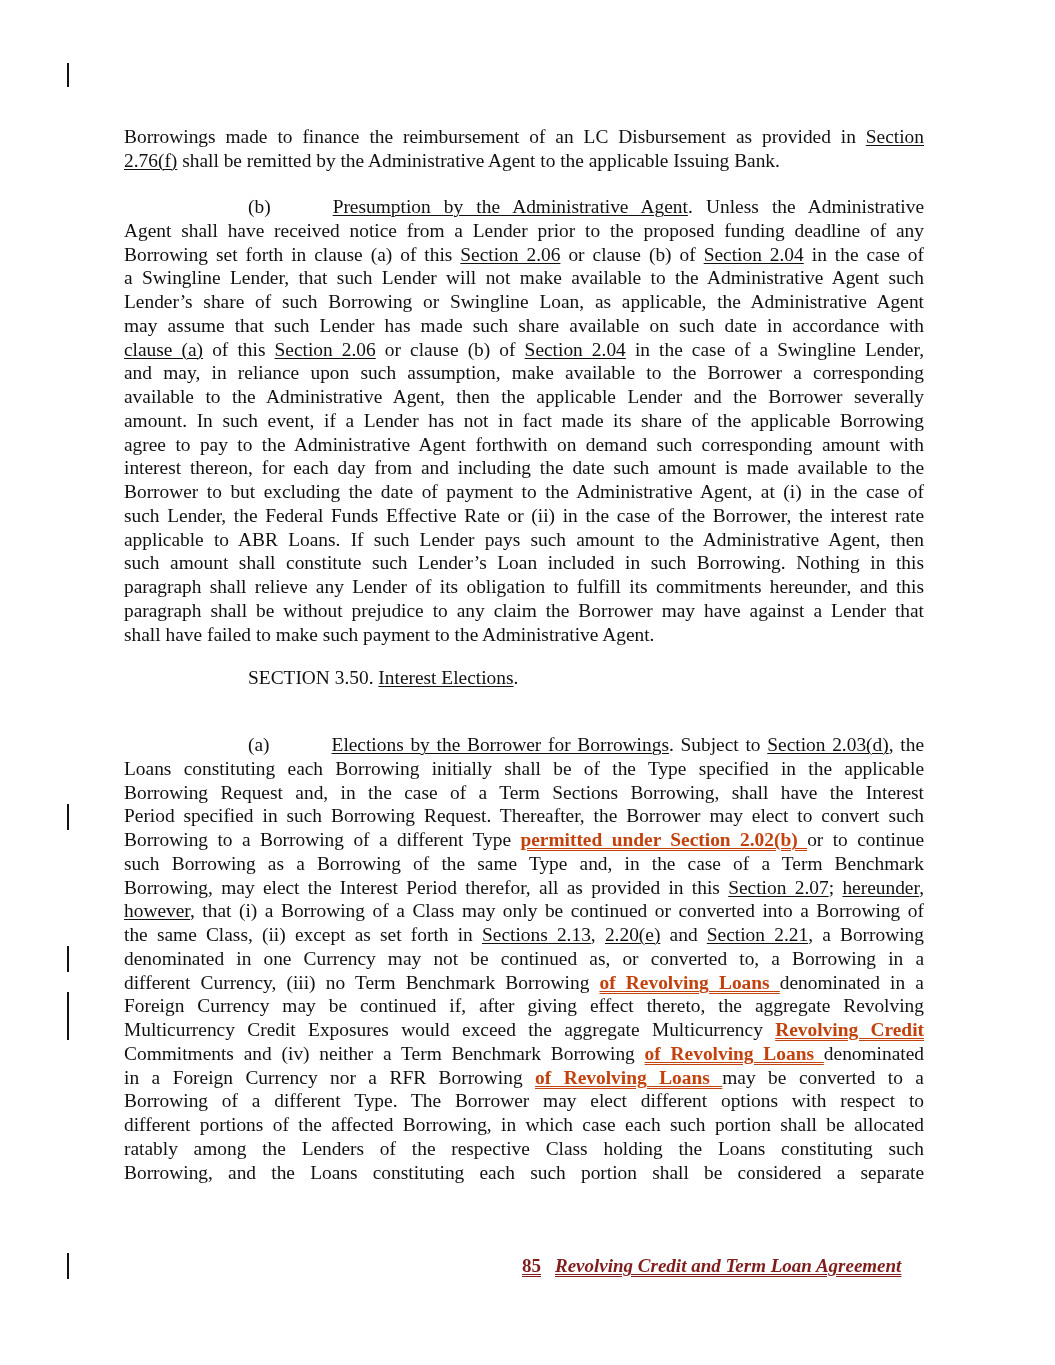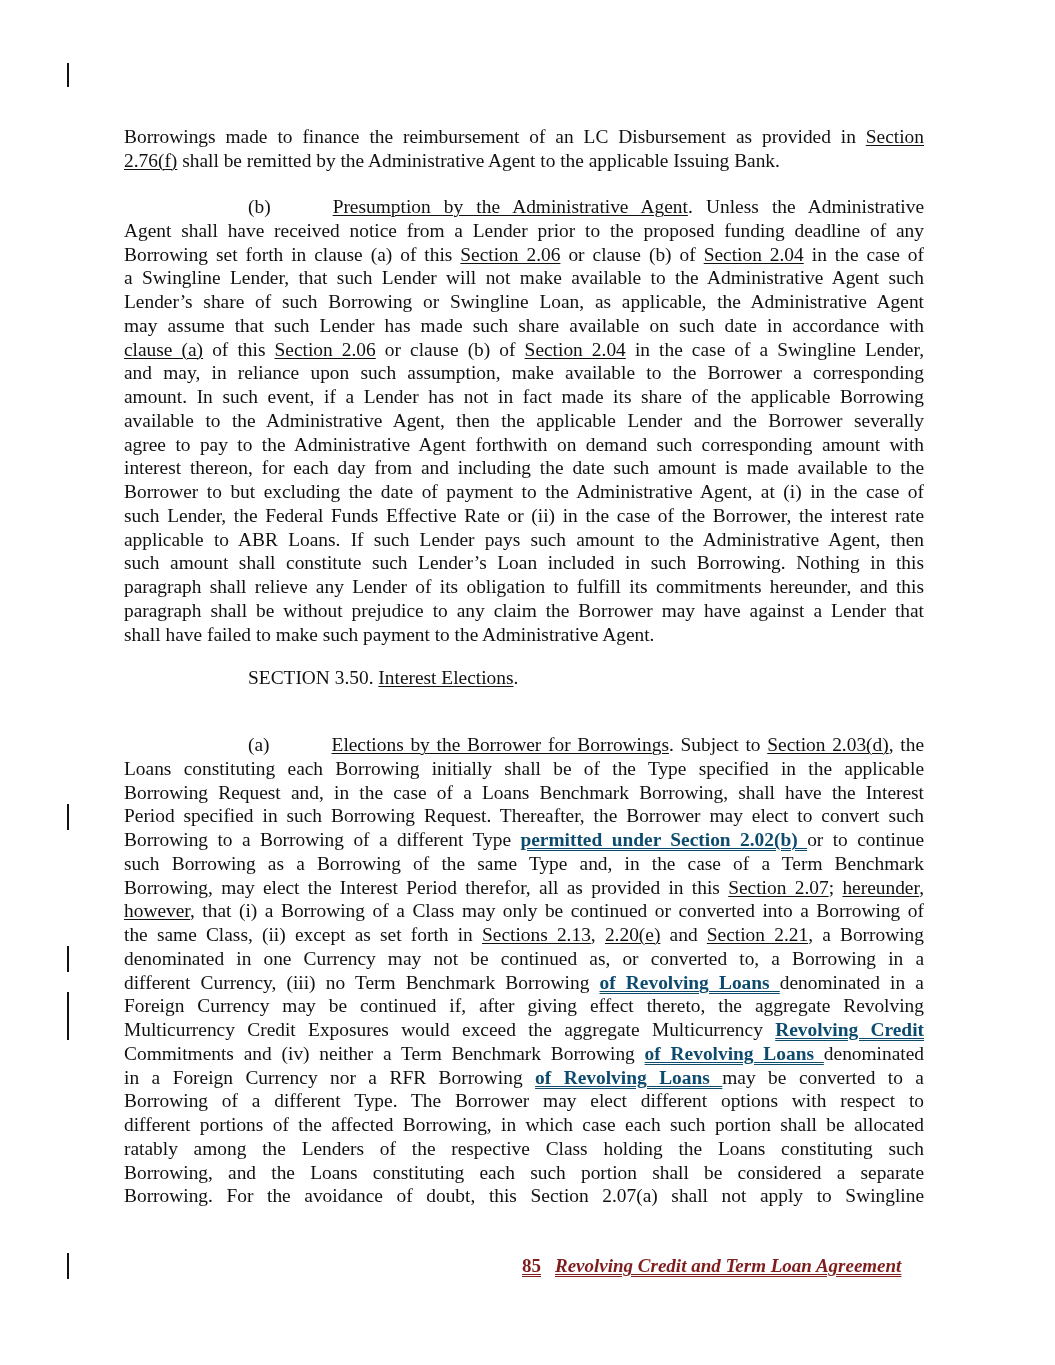--- a/index.html
+++ b/index.html
@@ -5,21 +5,21 @@
   html, body { margin: 0; padding: 0; background: #ffffff; }
   body { width: 1055px; height: 1365px; position: relative; overflow: hidden; }
   .page { position: absolute; left: 0; top: 0; width: 1055px; height: 1365px; background: #fff; }
   .text {
     position: absolute; left: 124px; width: 800px;
     font-family: "Liberation Serif", serif; font-size: 19.4px; color: #111;
   }
   .line { height: 23.75px; line-height: 23.75px; white-space: nowrap; text-align: justify; text-align-last: justify; overflow: visible; }
   .line.last { text-align-last: left; }
   .u { text-decoration: underline; text-underline-offset: 2px; text-decoration-thickness: 1px; }
-  .ins { color: #0c4a6e; font-weight: bold; text-decoration: underline double; text-decoration-thickness: 1px; text-underline-offset: 2px; }
+  .ins { color: #c2410c; font-weight: bold; text-decoration: underline double; text-decoration-thickness: 1px; text-underline-offset: 2px; }
   .indent { padding-left: 124px; }
   .tab { display: inline-block; width: 62px; }
   .changebar { position: absolute; left: 67px; width: 2px; background: #111; }
   .footer {
     position: absolute; top: 1255px; left: 522px;
     font-family: "Liberation Serif", serif; font-size: 19px; font-weight: bold; color: #7f1d1d;
     white-space: nowrap;
   }
   .footer .pg { text-decoration: underline double; text-decoration-thickness: 1px; text-underline-offset: 2px; margin-right: 14px; }
   .footer .title { font-style: italic; text-decoration: underline double; text-decoration-thickness: 1px; text-underline-offset: 2px; }
@@ -52,22 +52,22 @@
     <div class="line">
       <span>Borrowing set forth in clause (a) of this </span><span class="u">Section 2.06</span><span>  or clause (b) of </span><span class="u">Section 2.04</span><span> in the case of</span>
     </div>
     <div class="line">a Swingline Lender, that such Lender will not make available to the Administrative Agent such</div>
     <div class="line">Lender’s share of such Borrowing or Swingline Loan, as applicable, the Administrative Agent</div>
     <div class="line">may assume that such Lender has made such share available on such date in accordance with</div>
     <div class="line">
       <span class="u">clause (a)</span><span> of this </span><span class="u">Section 2.06</span><span> or clause (b) of </span><span class="u">Section 2.04</span><span> in the case of a Swingline Lender,</span>
     </div>
     <div class="line">and may, in reliance upon such assumption, make available to the Borrower a corresponding</div>
+    <div class="line">available to the Administrative Agent, then the applicable Lender and the Borrower severally</div>
     <div class="line">amount.  In such event, if a Lender has not in fact made its share of the applicable Borrowing</div>
-    <div class="line">available to the Administrative Agent, then the applicable Lender and the Borrower severally</div>
     <div class="line">agree to pay to the Administrative Agent forthwith on demand such corresponding amount with</div>
     <div class="line">interest thereon, for each day from and including the date such amount is made available to the</div>
     <div class="line">Borrower to but excluding the date of payment to the Administrative Agent, at (i) in the case of</div>
     <div class="line">such Lender, the Federal Funds Effective Rate or (ii) in the case of the Borrower, the interest rate</div>
     <div class="line">applicable to ABR Loans.  If such Lender pays such amount to the Administrative Agent, then</div>
     <div class="line">such amount shall constitute such Lender’s Loan included in such Borrowing.  Nothing in this</div>
     <div class="line">paragraph shall relieve any Lender of its obligation to fulfill its commitments hereunder, and this</div>
     <div class="line">paragraph shall be without prejudice to any claim the Borrower may have against a Lender that</div>
     <div class="line last">shall have failed to make such payment to the Administrative Agent.</div>
   </div>
@@ -76,21 +76,21 @@
     <div class="line last">
       <span class="indent"></span><span>SECTION 3.50.  </span><span class="u">Interest Elections</span><span>.</span>
     </div>
   </div>
 
   <div class="text" style="top:711px;margin-top:22px;">
     <div class="line">
       <span class="indent"></span><span>(a)</span><span class="tab"></span><span class="u">Elections by the Borrower for Borrowings</span><span>.  Subject to </span><span class="u">Section 2.03(d)</span><span>, the</span>
     </div>
     <div class="line">Loans constituting each Borrowing initially shall be of the Type specified in the applicable</div>
-    <div class="line">Borrowing Request and, in the case of a Loans Benchmark Borrowing, shall have the Interest</div>
+    <div class="line">Borrowing Request and, in the case of a Term Sections Borrowing, shall have the Interest</div>
     <div class="line">Period specified in such Borrowing Request.  Thereafter, the Borrower may elect to convert such</div>
     <div class="line">
       <span>Borrowing to a Borrowing of a different Type </span><span class="ins">permitted under Section 2.02(b) </span><span>or to continue</span>
     </div>
     <div class="line">such Borrowing as a Borrowing of the same Type and, in the case of a Term Benchmark</div>
     <div class="line">
       <span>Borrowing, may elect the Interest Period therefor, all as provided in this </span><span class="u">Section 2.07</span><span>; </span><span class="u">hereunder</span><span>,</span>
     </div>
     <div class="line">
       <span class="u">however</span><span>, that (i) a Borrowing of a Class may only be continued or converted into a Borrowing of</span>
@@ -109,20 +109,19 @@
     <div class="line">
       <span>Commitments and (iv) neither a Term Benchmark Borrowing </span><span class="ins">of Revolving Loans </span><span>denominated</span>
     </div>
     <div class="line">
       <span>in a Foreign Currency nor a RFR Borrowing </span><span class="ins">of Revolving Loans </span><span>may be converted to a</span>
     </div>
     <div class="line">Borrowing of a different Type.  The Borrower may elect different options with respect to</div>
     <div class="line">different portions of the affected Borrowing, in which case each such portion shall be allocated</div>
     <div class="line">ratably among the Lenders of the respective Class holding the Loans constituting such</div>
     <div class="line">Borrowing, and the Loans constituting each such portion shall be considered a separate</div>
-    <div class="line">Borrowing.  For the avoidance of doubt, this Section 2.07(a) shall not apply to Swingline</div>
   </div>
 
   <div class="footer">
     <span class="pg">85</span><span class="title">Revolving Credit and Term Loan Agreement</span>
   </div>
 
 </div>
 
 </body></html>

